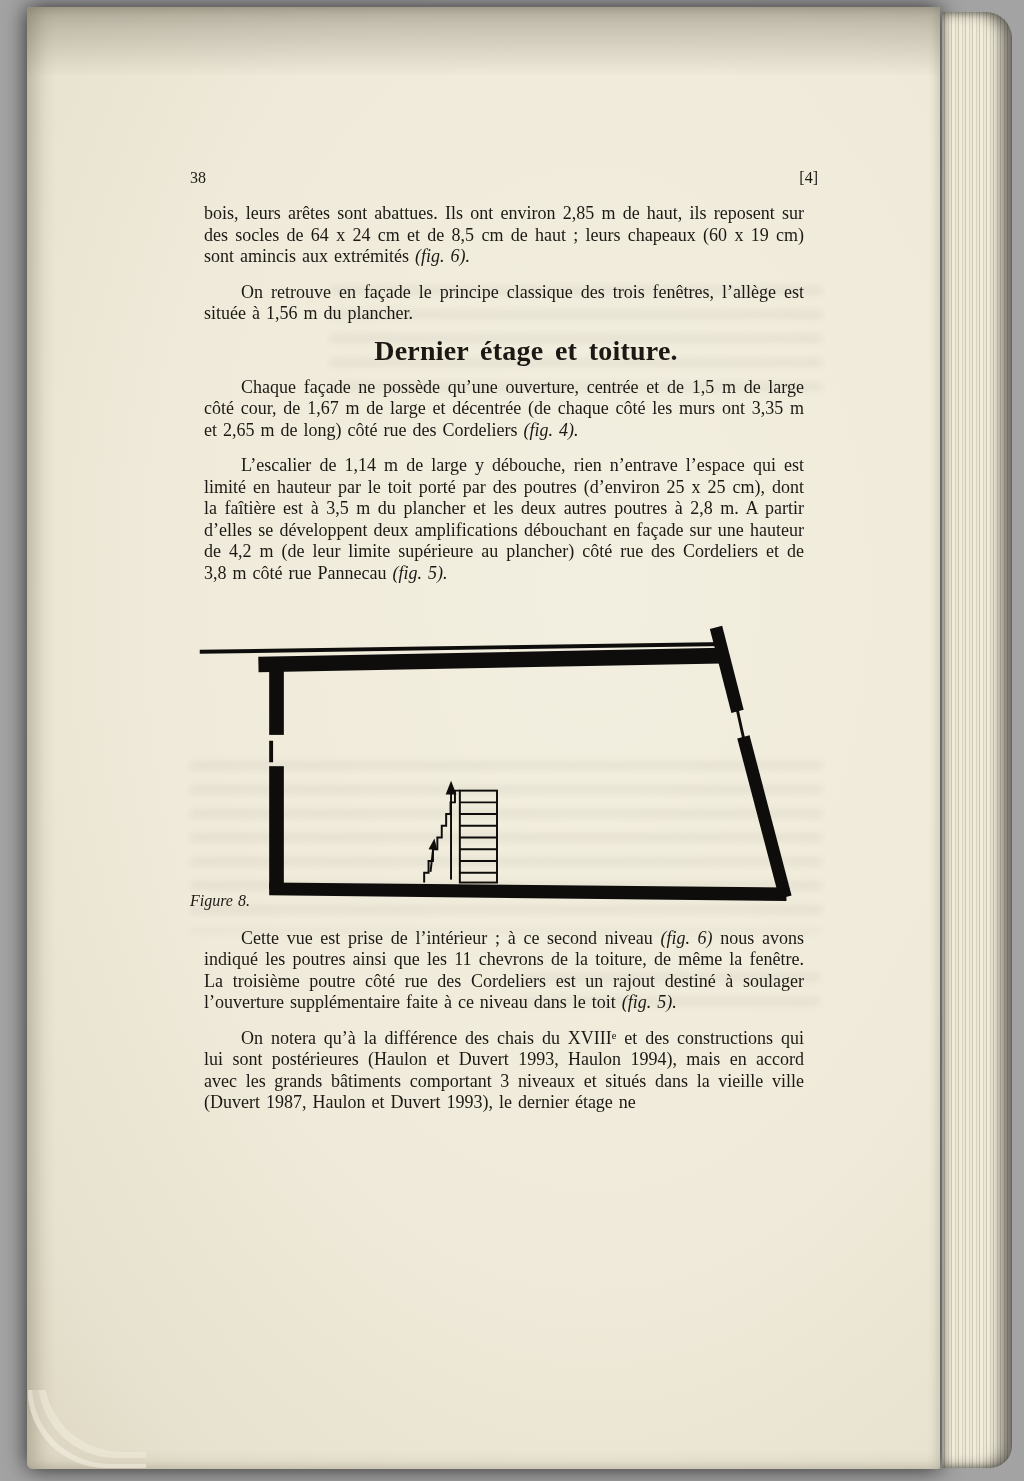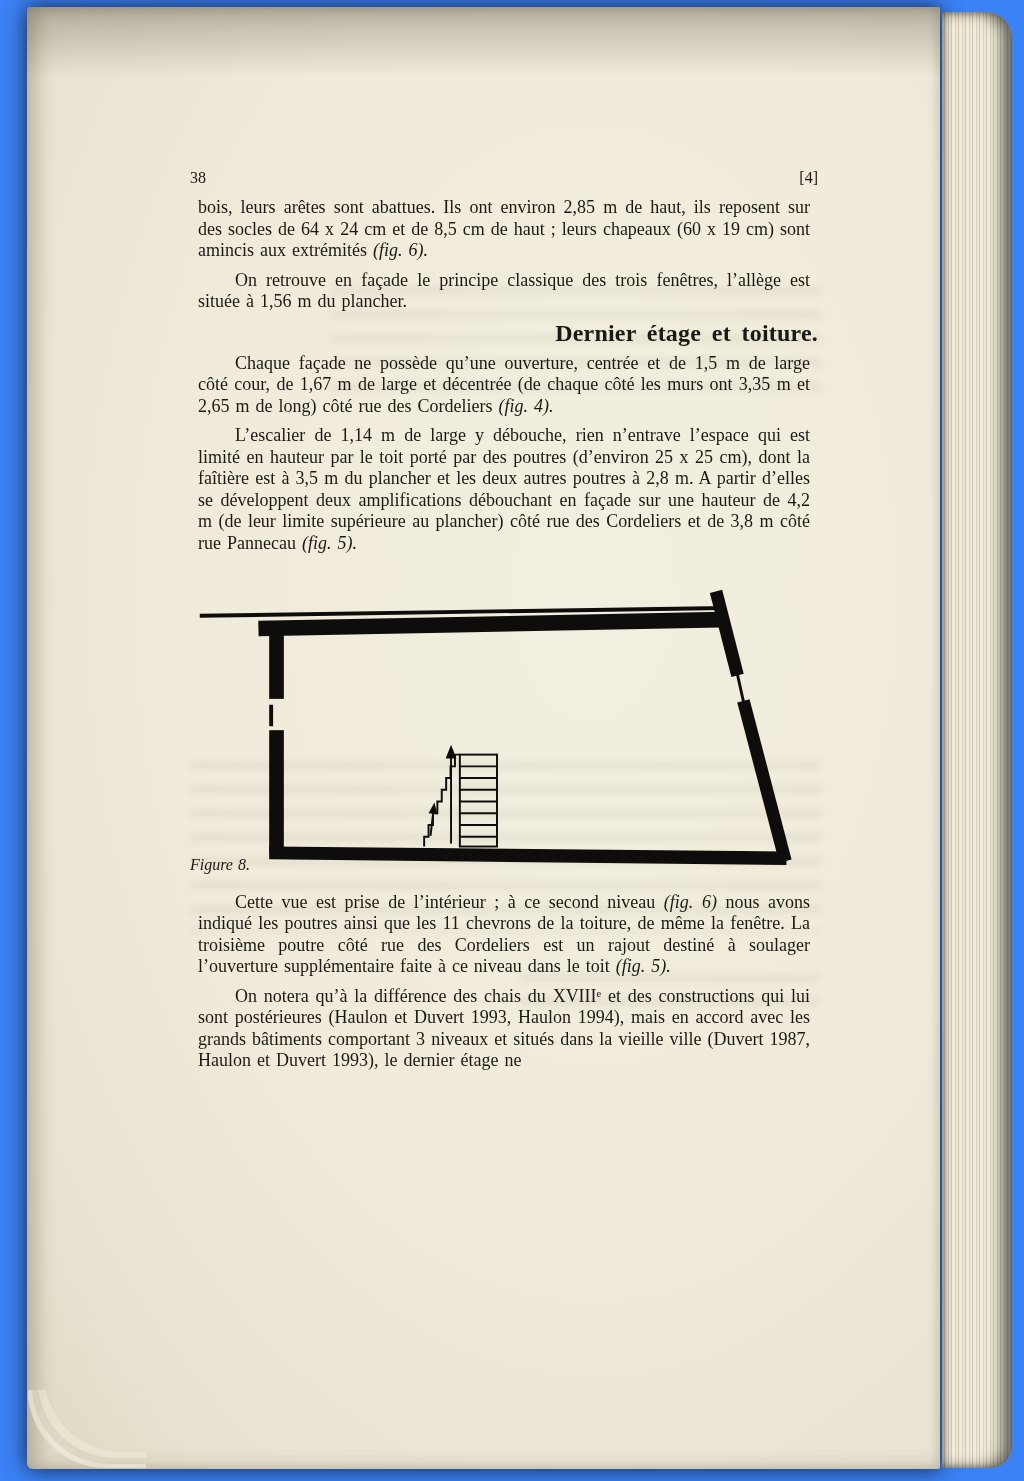--- a/index.html
+++ b/index.html
@@ -1,16 +1,16 @@
 <!DOCTYPE html>
 <html><head>
 <meta charset="utf-8">
 <style>
   html,body{margin:0;padding:0;background:#000;}
-  .scan{position:relative;width:1024px;height:1481px;background:#3b82f6;overflow:hidden;
+  .scan{position:relative;width:1024px;height:1481px;background:#a3a3a3;overflow:hidden;
         font-family:"Liberation Serif", serif;color:#1c1914;}
   
   .book-page{position:absolute;left:27px;top:7px;width:913px;height:1462px;
     background:
       radial-gradient(ellipse at 62% 40%, #f3efe0 0%, #efead9 55%, #e7e2cf 85%, #ddd7c3 100%);
     border-radius:4px 2px 2px 6px;
     box-shadow:inset 10px 0 18px rgba(60,52,30,.25), inset -4px 0 8px rgba(60,52,30,.12),
                0 0 22px rgba(0,0,0,.75);}
   .book-page::before{content:"";position:absolute;left:0;top:0;width:100%;height:70px;
     background:linear-gradient(180deg, rgba(40,34,20,.28), rgba(40,34,20,0));
@@ -29,26 +29,26 @@
     background:repeating-linear-gradient(180deg,#4a4437 0 9px,transparent 9px 24px);}
   .sm-a{left:303px;top:279px;width:492px;height:112px;}
   .sm-b{left:163px;top:754px;width:632px;height:172px;}
   .sm-c{left:493px;top:966px;width:300px;height:48px;}
   
   .content{position:absolute;left:163px;top:160px;width:628px;
     font-size:18px;line-height:21.5px;word-spacing:1.5px;text-align:justify;}
   .runhead{display:flex;justify-content:space-between;align-items:baseline;
     font-size:16px;line-height:22px;text-align:left;}
   .runhead .title{font-size:15.5px;letter-spacing:.8px;}
-  p.para{margin:8px;}
+  p.para{margin:14px;}
   .mt-para{margin-top:7px;}
   .indent{text-indent:37px;}
   .p-first{margin-top:42px;}
-  h2.subhead{margin:0;font-size:24px;line-height:24px;font-weight:bold;
-    padding-left:44px;letter-spacing:.2px;word-spacing:4.5px;text-align:right;}
+  h2.subhead{margin:0;font-size:28px;line-height:24px;font-weight:bold;
+    padding-left:44px;letter-spacing:.2px;word-spacing:4.5px;text-align:center;}
   .h1{margin-top:46px;}
   .h2{margin-top:36px;}
   .after-head{margin-top:22px;}
   .figref{font-style:italic;}
   
   .figure-block{margin-top:4px;position:relative;}
   .figure-block svg{display:block;}
   .fig-caption{font-style:italic;font-size:16px;text-align:left;margin-top:-16px;
     text-indent:0;word-spacing:1px;}
 </style>

